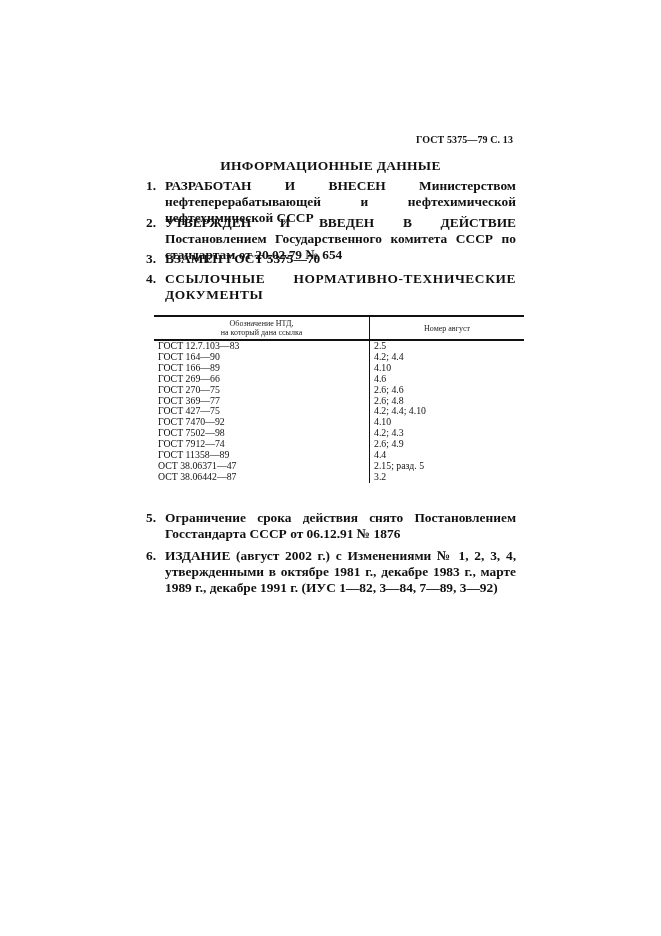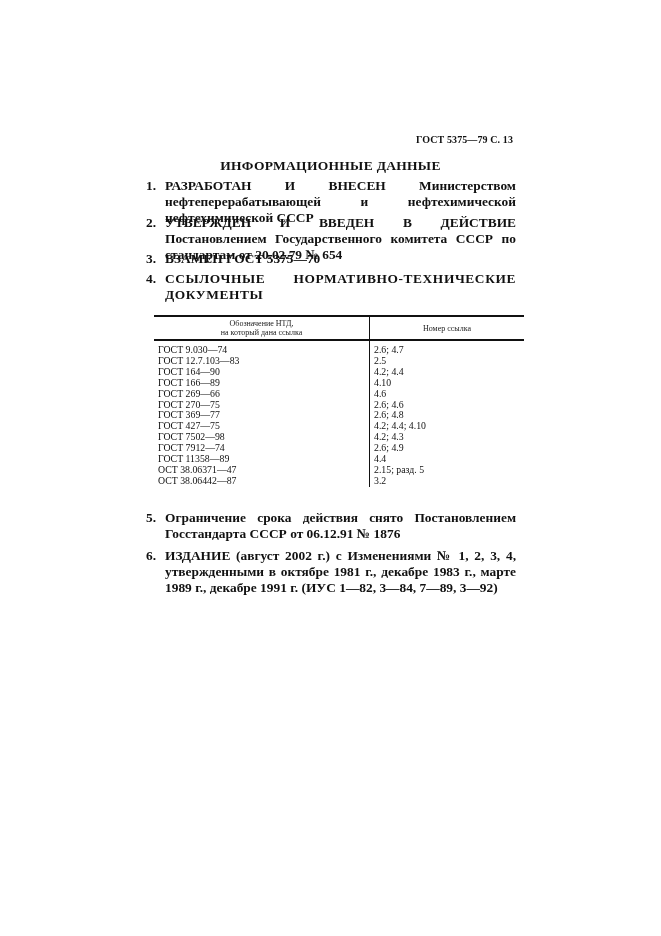--- a/index.html
+++ b/index.html
@@ -53,28 +53,24 @@
   <div class="body"><span class="lead">ССЫЛОЧНЫЕ НОРМАТИВНО-ТЕХНИЧЕСКИЕ ДОКУМЕНТЫ</span></div>
 </div>
 
 <table class="refs-table">
   <thead>
     <tr>
       <th class="col1">
         <div>Обозначение НТД,</div>
         <div>на который дана ссылка</div>
       </th>
-      <th class="col2">Номер ссылка</th>
+      <th class="col2">Номер август</th>
     </tr>
   </thead>
   <tbody>
-    <tr class="first">
-        <td class="c1">ГОСТ 9.030—74</td>
-        <td class="c2">2.6; 4.7</td>
-      </tr>
     <tr>
         <td class="c1">ГОСТ 12.7.103—83</td>
         <td class="c2">2.5</td>
       </tr>
     <tr>
         <td class="c1">ГОСТ 164—90</td>
         <td class="c2">4.2; 4.4</td>
       </tr>
     <tr>
         <td class="c1">ГОСТ 166—89</td>
@@ -88,20 +84,24 @@
         <td class="c1">ГОСТ 270—75</td>
         <td class="c2">2.6; 4.6</td>
       </tr>
     <tr>
         <td class="c1">ГОСТ 369—77</td>
         <td class="c2">2.6; 4.8</td>
       </tr>
     <tr>
         <td class="c1">ГОСТ 427—75</td>
         <td class="c2">4.2; 4.4; 4.10</td>
+      </tr>
+    <tr>
+        <td class="c1">ГОСТ 7470—92</td>
+        <td class="c2">4.10</td>
       </tr>
     <tr>
         <td class="c1">ГОСТ 7502—98</td>
         <td class="c2">4.2; 4.3</td>
       </tr>
     <tr>
         <td class="c1">ГОСТ 7912—74</td>
         <td class="c2">2.6; 4.9</td>
       </tr>
     <tr>

